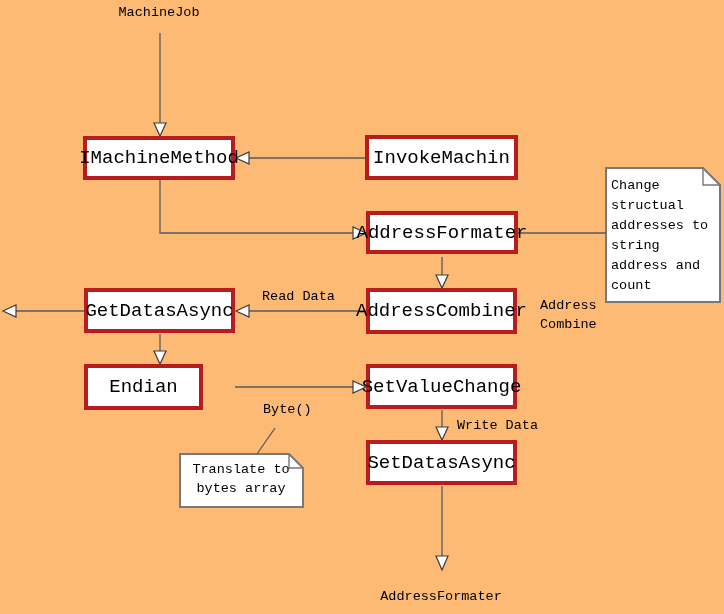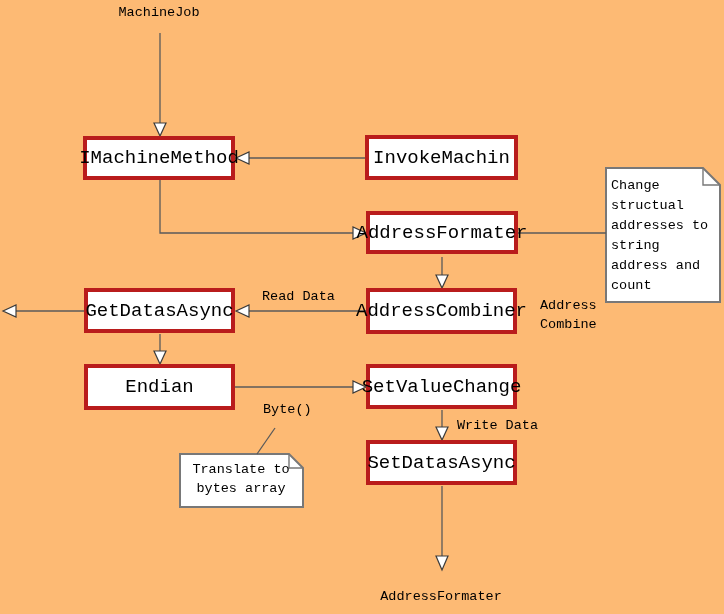--- a/index.html
+++ b/index.html
@@ -100,21 +100,21 @@
   </div>
   <div class="box" style="left:366px;top:211px;width:152px;height:43px;">
     <span>AddressFormater</span>
   </div>
   <div class="box" style="left:366px;top:288px;width:151px;height:46px;">
     <span>AddressCombiner</span>
   </div>
   <div class="box" style="left:84px;top:288px;width:151px;height:45px;">
     <span>GetDatasAsync</span>
   </div>
-  <div class="box" style="left:84px;top:364px;width:151px;height:46px;">
+  <div class="box" style="left:84px;top:364px;width:119px;height:46px;">
     <span>Endian</span>
   </div>
   <div class="box" style="left:366px;top:364px;width:151px;height:45px;">
     <span>SetValueChange</span>
   </div>
   <div class="box" style="left:366px;top:440px;width:151px;height:45px;justify-content:center;">
     <span>SetDatasAsync</span>
   </div>
 
   <div class="flabel" style="left:262px;top:287px;">Read Data</div>

